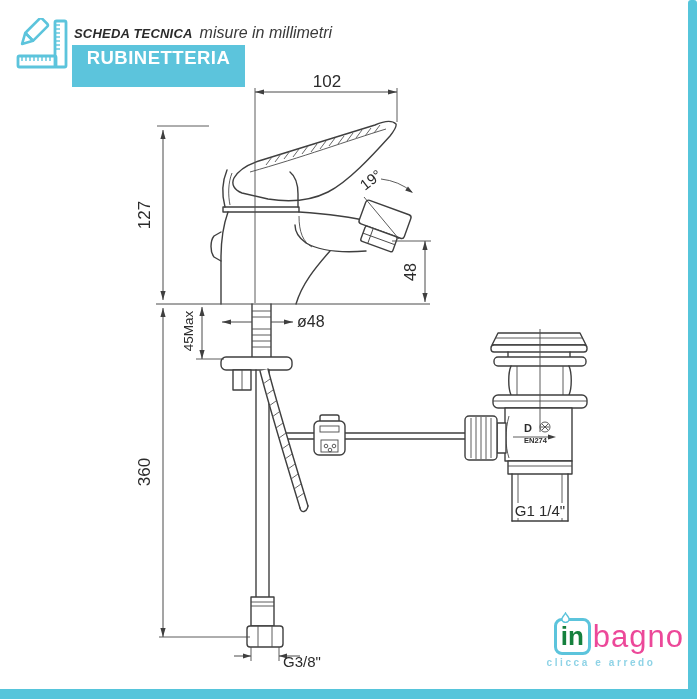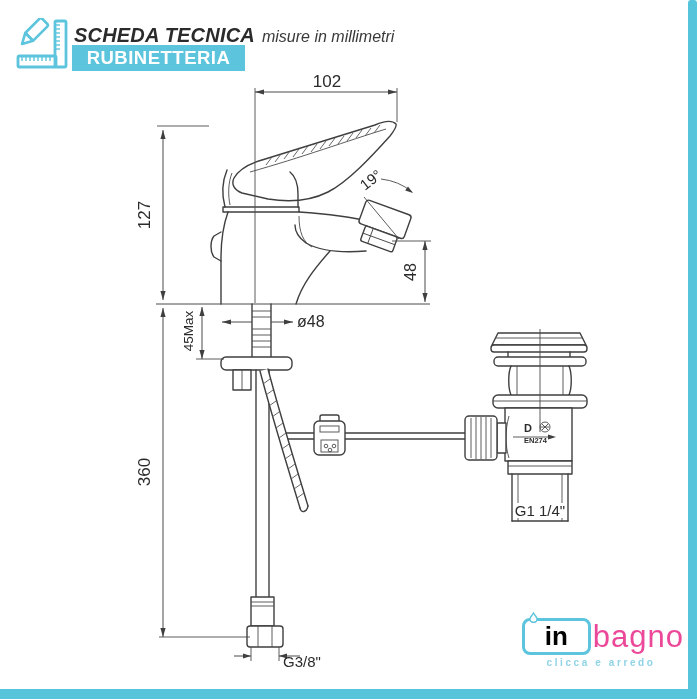--- a/index.html
+++ b/index.html
@@ -3,35 +3,35 @@
 <meta charset="utf-8">
 <style>
   html,body{margin:0;padding:0;background:#fff;}
   #page{position:relative;width:700px;height:700px;background:#ffffff;overflow:hidden;
         font-family:"Liberation Sans",sans-serif;}
 
   
   .header{position:absolute;left:0;top:0;width:420px;height:90px;}
   .hdr-icon{position:absolute;left:16px;top:18px;width:52px;height:52px;}
   .hdr-titlerow{position:absolute;left:74px;top:24px;white-space:nowrap;}
-  .hdr-title{font-style:italic;font-weight:bold;font-size:20px;color:#2b2b2b;letter-spacing:.2px;}
+  .hdr-title{font-style:italic;font-weight:bold;font-size:13px;color:#2b2b2b;letter-spacing:.2px;}
   .hdr-sub{font-style:italic;font-size:16px;color:#3a3a3a;margin-left:7px;}
-  .badge{position:absolute;left:72px;top:45px;width:173px;height:26px;background:#5cc4dc;
+  .badge{position:absolute;left:72px;top:45px;width:173px;height:42px;background:#5cc4dc;
          color:#ffffff;font-weight:bold;font-size:18.5px;text-align:center;line-height:26px;
          letter-spacing:.5px;}
 
   
   .frame-right{position:absolute;right:3px;top:0;width:9px;height:698px;background:#56c5db;border-radius:3px 3px 0 0;}
   .frame-bottom{position:absolute;left:0;right:3px;bottom:1px;height:10px;background:#56c5db;}
 
   
   .logo{position:absolute;right:16px;bottom:32px;width:160px;}
   .logo-row{display:flex;align-items:center;justify-content:flex-end;}
   .in-box{position:relative;display:inline-block;border:3px solid #5cc4dc;border-radius:8px;
-          color:#000000;font-weight:bold;font-size:26px;line-height:1;padding:2px 20px 3px;}
+          color:#15803d;font-weight:bold;font-size:26px;line-height:1;padding:2px 4px 3px;}
   .in-droplet{position:absolute;left:4px;top:-9px;}
   .bagno{color:#ec4899;font-size:31px;font-weight:normal;letter-spacing:1px;margin-left:2px;line-height:1;}
   .tagline{margin-top:2px;text-align:center;padding-right:6px;color:#8fd3e6;font-size:10px;
            letter-spacing:2.6px;font-weight:bold;}
 
   
   svg.drawing{position:absolute;left:0;top:0;}
   svg text{font-family:"Liberation Sans",sans-serif;fill:#2b2b2b;}
   .ln{stroke:#3f3f3f;stroke-width:1.4;fill:none;stroke-linecap:round;stroke-linejoin:round;}
   .lnw{stroke:#3f3f3f;stroke-width:1.4;fill:#ffffff;stroke-linejoin:round;}

